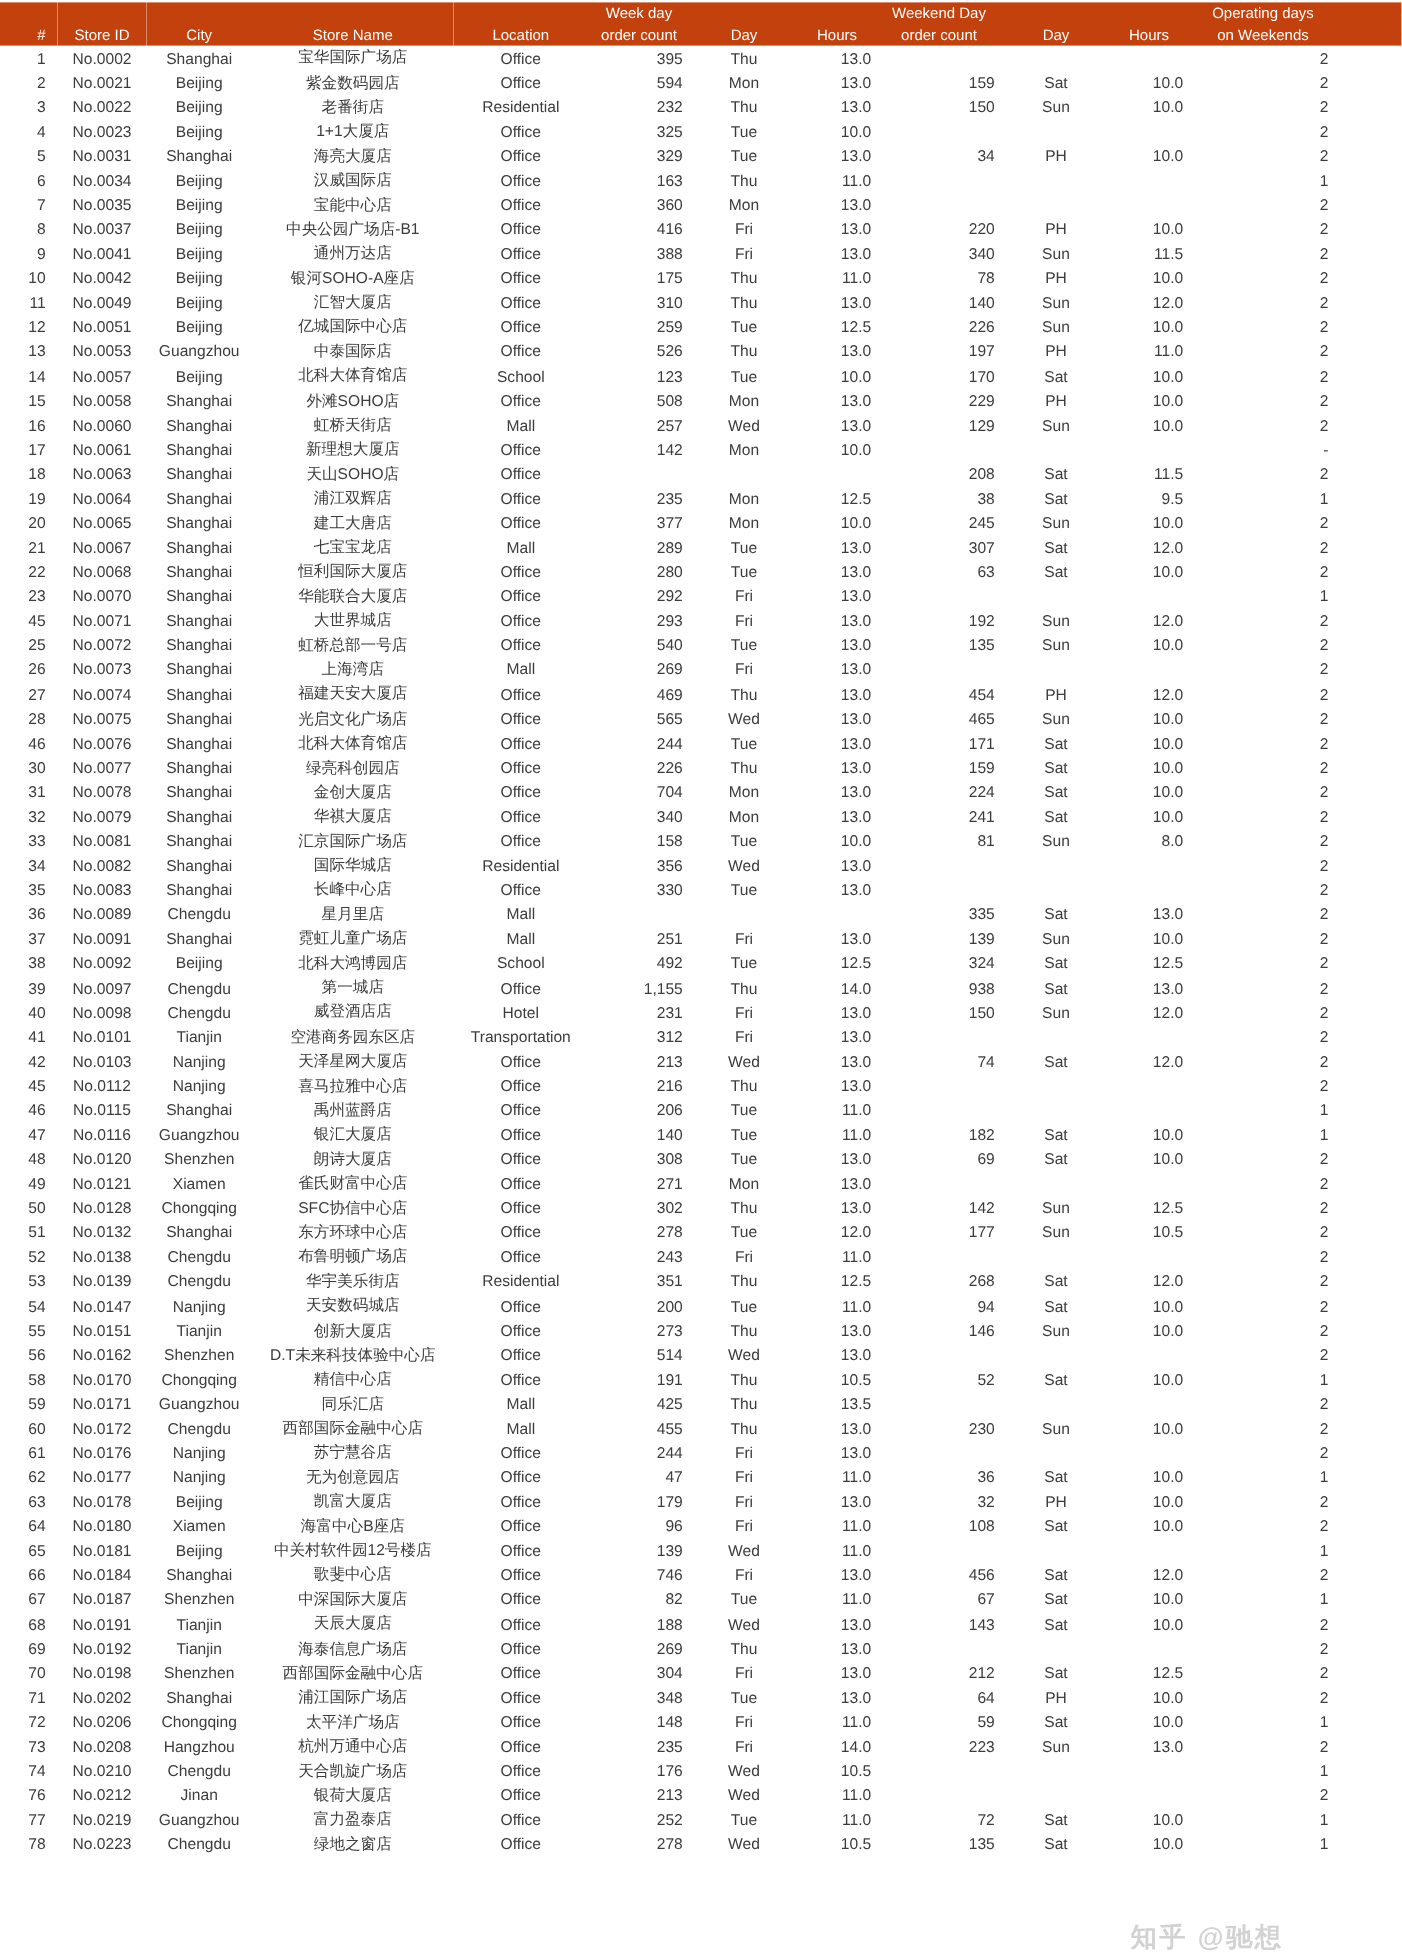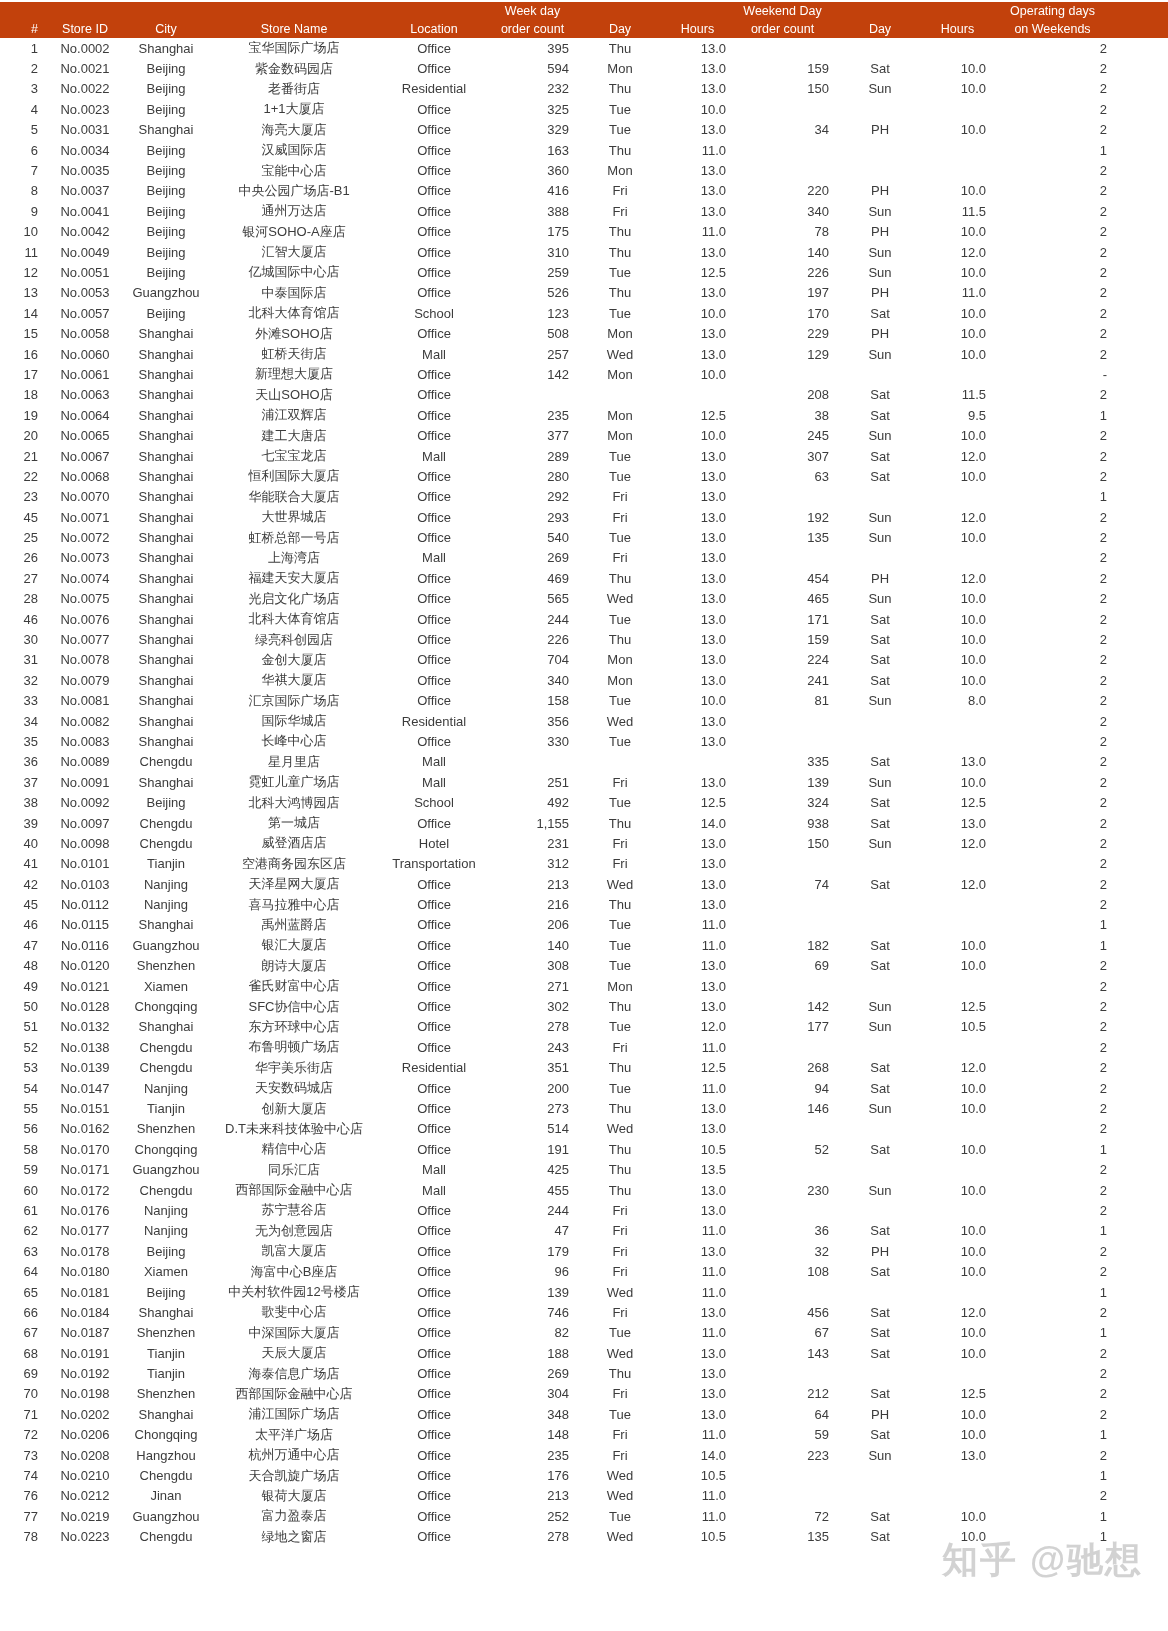--- a/index.html
+++ b/index.html
@@ -45,22 +45,22 @@
   tbody td:nth-child(5)  { text-align: center; }
   tbody td:nth-child(6)  { text-align: right;  padding-right: 6px; }
   tbody td:nth-child(7)  { text-align: center; }
   tbody td:nth-child(8)  { text-align: right;  padding-right: 4px; }
   tbody td:nth-child(9)  { text-align: right;  padding-right: 6px; }
   tbody td:nth-child(10) { text-align: center; }
   tbody td:nth-child(11) { text-align: right;  padding-right: 4px; }
   tbody td:nth-child(12) { text-align: right;  padding-right: 8px; }
   .watermark {
     position: absolute;
-    left: 942px; top: 1536px;
-    font-size: 36px;
+    left: 942px; top: 1600px;
+    font-size: 22px;
     font-weight: bold;
     color: #c7c7c7;
     opacity: 0.8;
     letter-spacing: 2px;
     pointer-events: none;
   }
 </style>
 </head>
 <body>
 

